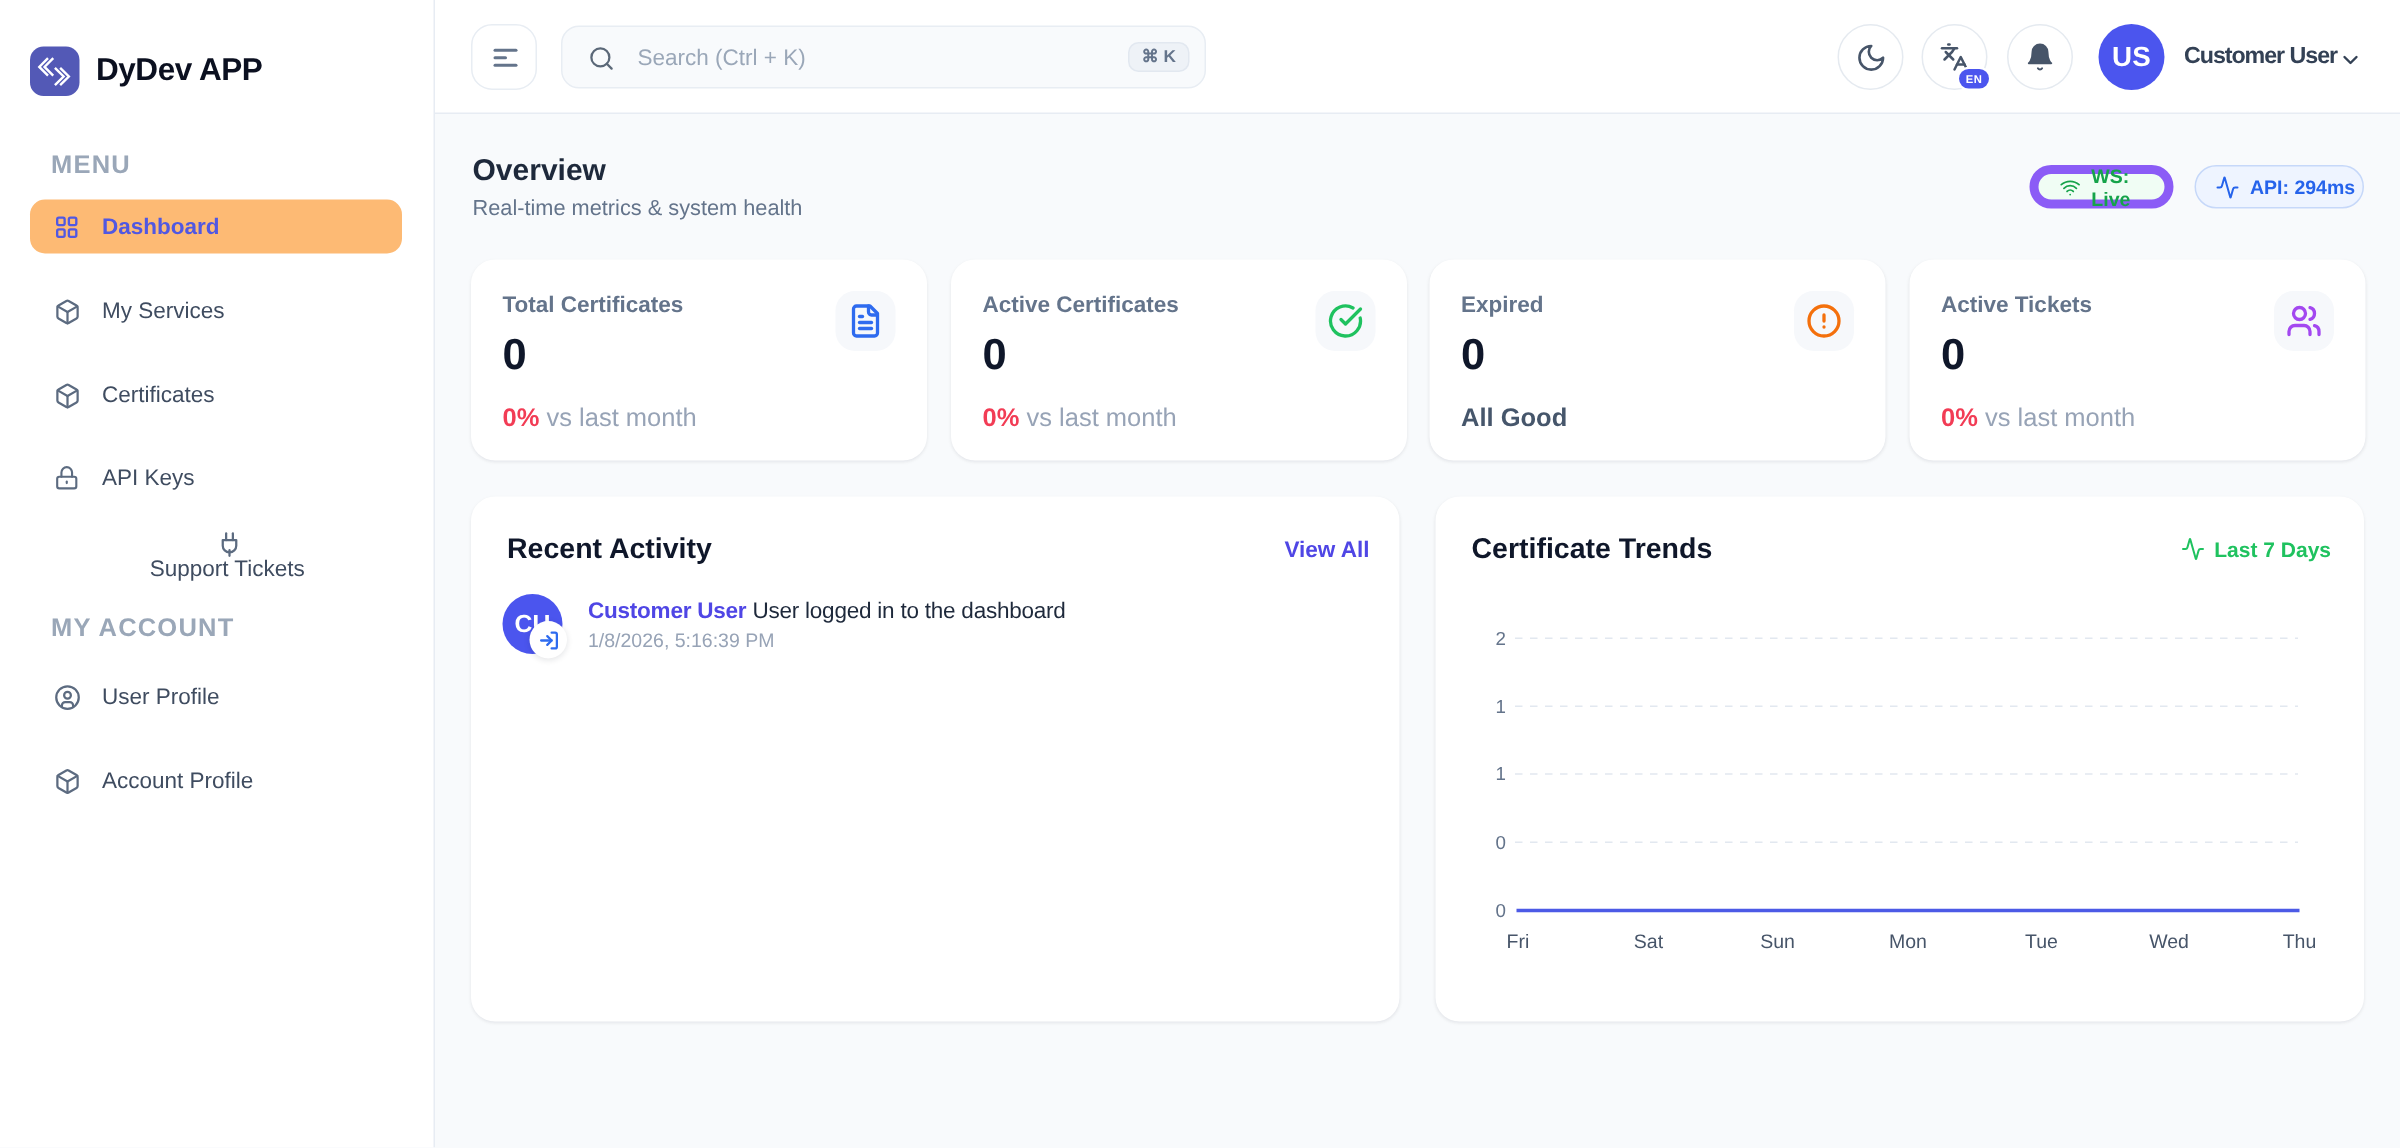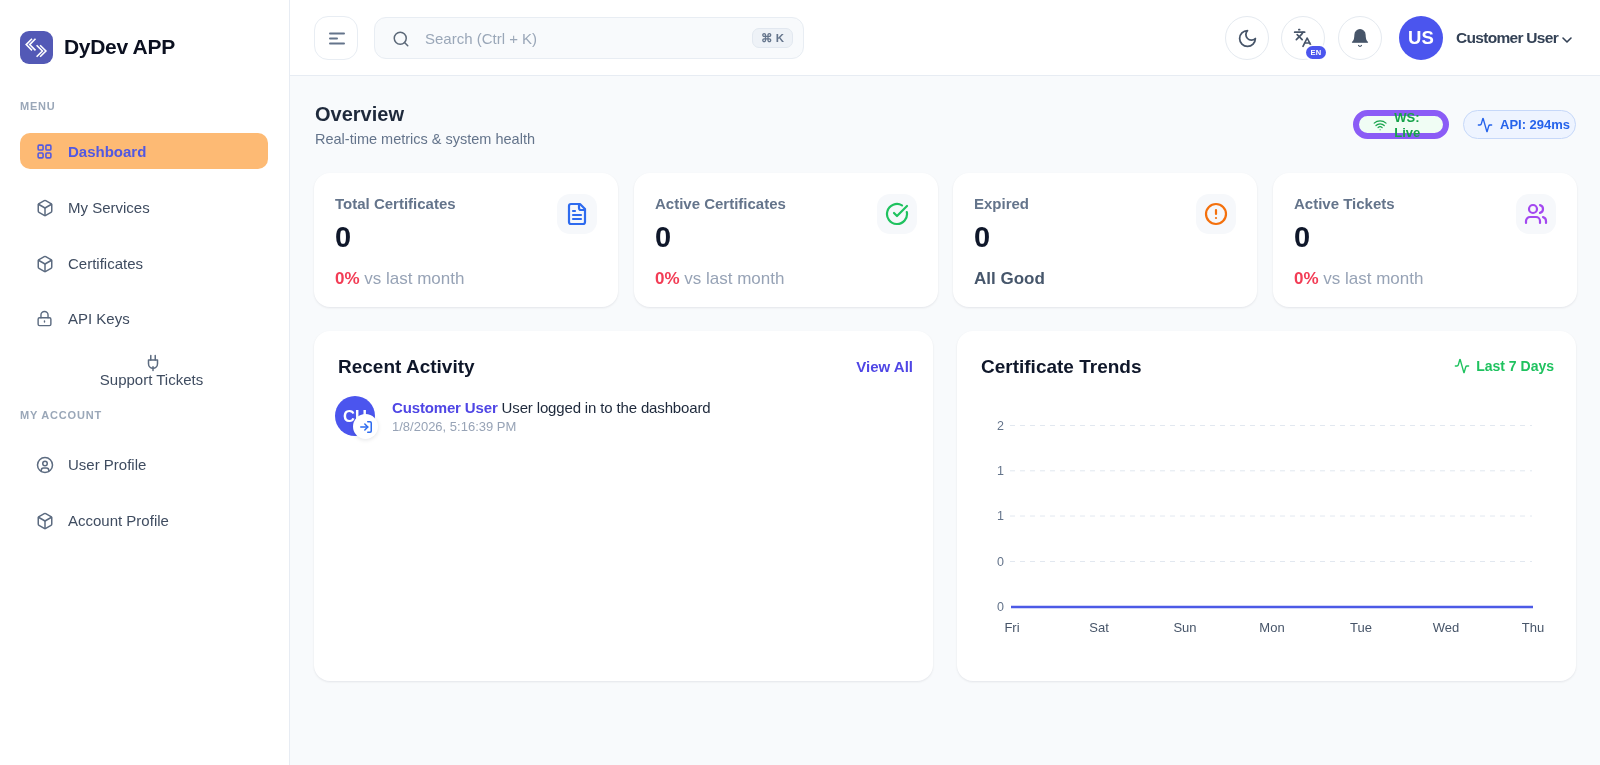--- a/index.html
+++ b/index.html
@@ -4,21 +4,21 @@
 <style>
   * { margin:0; padding:0; box-sizing:border-box; }
   html,body { width:1600px; height:765px; overflow:hidden; }
   body { font-family:"Liberation Sans", sans-serif; background:#f8fafc; position:relative; }
   svg { display:block; }
 
   
   #sidebar { position:absolute; left:0; top:0; width:290px; height:765px; background:#ffffff; border-right:1px solid #e7ecf3; }
   #logo { position:absolute; left:20px; top:31px; width:33px; height:33px; border-radius:9px; background:#5359b6; }
   #brand { position:absolute; left:64px; top:35px; font-size:21px; font-weight:800; color:#0b1020; letter-spacing:-0.3px; }
-  .navlabel { position:absolute; left:20px; font-size:11px; font-weight:600; color:#9aa7b8; letter-spacing:0.8px; }
+  .navlabel { position:absolute; left:34px; font-size:17px; font-weight:600; color:#9aa7b8; letter-spacing:0.8px; }
   .navitem { position:absolute; left:20px; width:248px; height:36px; border-radius:10px; display:flex; align-items:center; }
   .navitem .nicon { margin-left:16px; width:17px; height:17px; }
   .navitem .ntext { margin-left:15px; font-size:15px; font-weight:500; color:#3f4c60; }
   .navitem.active { background:#fdba74; }
   .navitem.active .ntext { color:#5158e2; font-weight:600; }
 
   
   #header { position:absolute; left:290px; top:0; width:1310px; height:76px; background:#ffffff; border-bottom:1px solid #e7ecf3; }
   #burger { position:absolute; left:24px; top:16px; width:44px; height:44px; border:1px solid #e8edf3; border-radius:14px; background:#fff; }
   #searchbox { position:absolute; left:84px; top:17px; width:430px; height:42px; background:#f8fafc; border:1px solid #e8edf3; border-radius:12px; }

